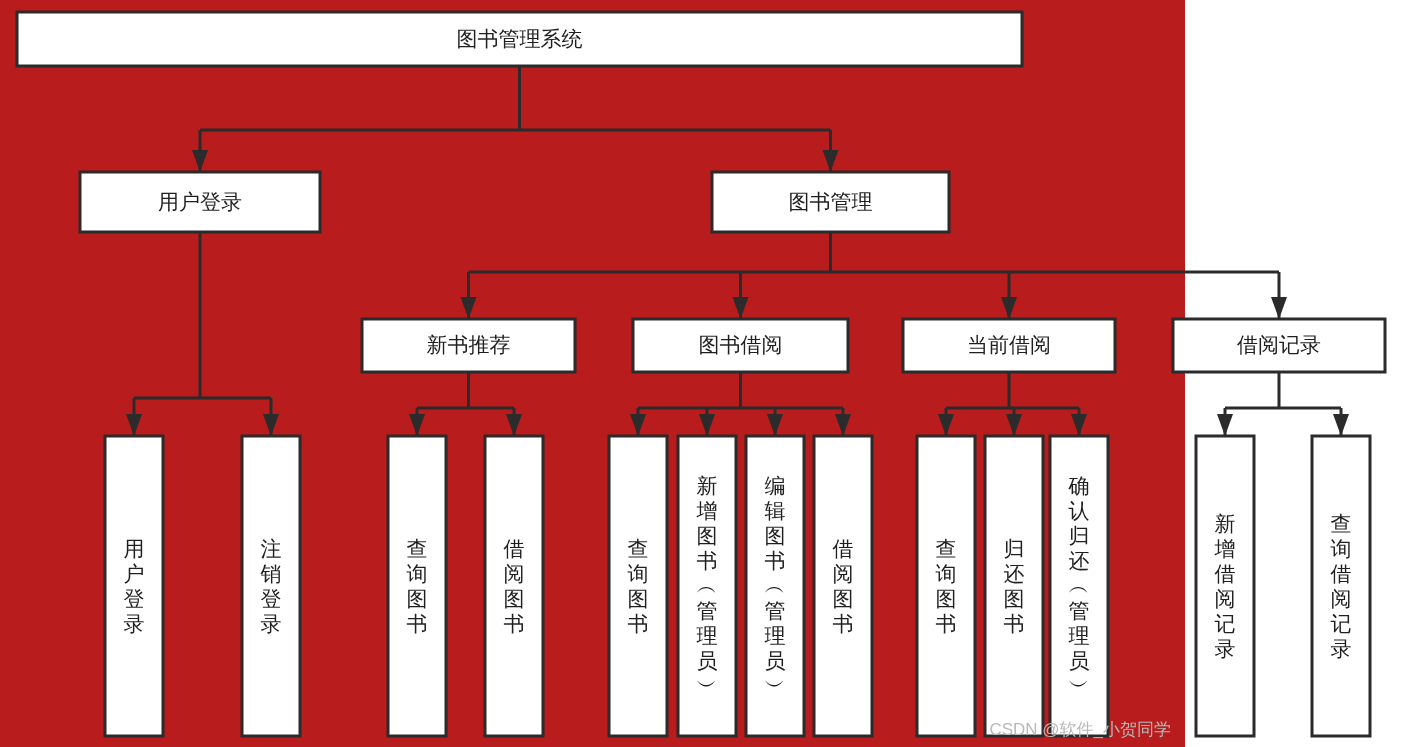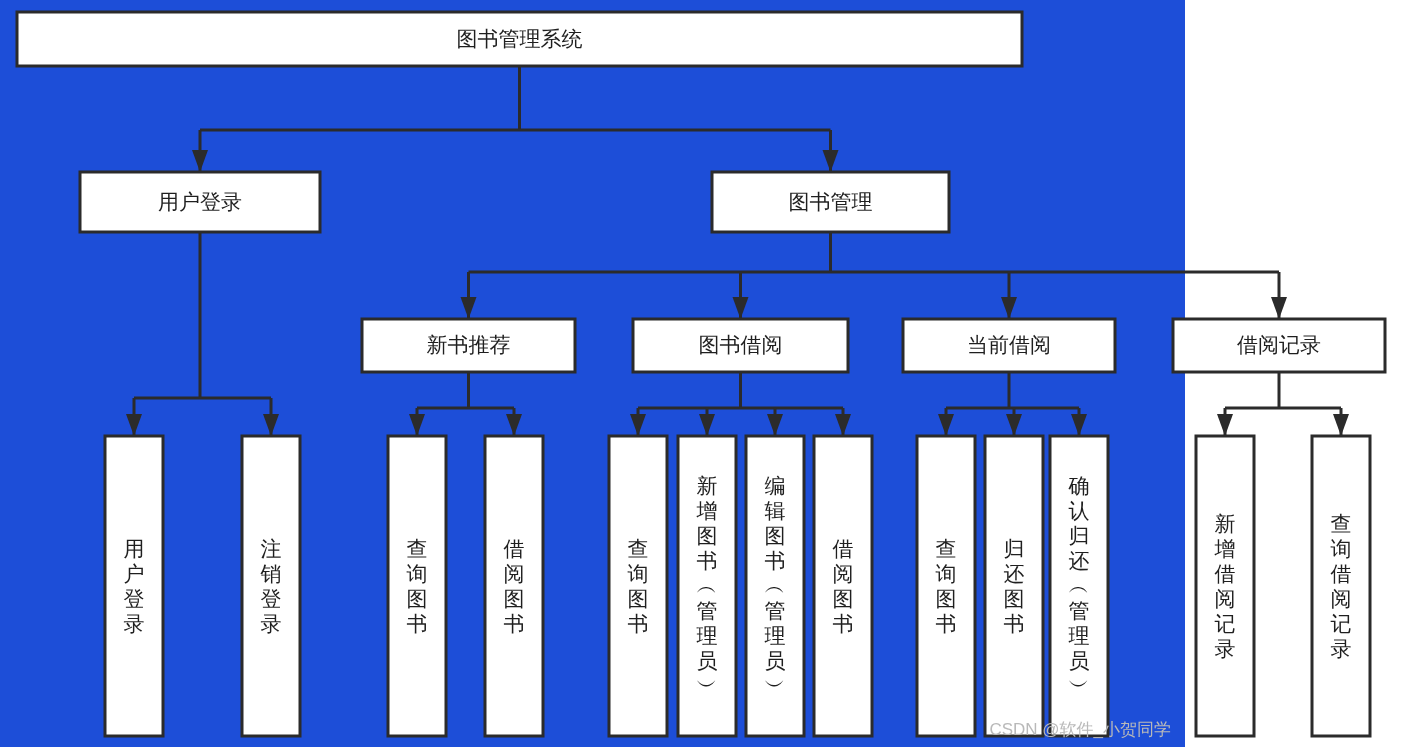--- a/index.html
+++ b/index.html
@@ -10,21 +10,21 @@
   body {
     width: 1405px;
     height: 747px;
     font-family: "Liberation Sans", "DejaVu Sans", sans-serif;
     overflow: hidden;
   }
   #diagram-root {
     position: relative;
     width: 1185px;
     height: 747px;
-    background: #1d4ed8;
+    background: #b91c1c;
   }
   svg.diagram-svg {
     position: absolute;
     top: 0;
     left: 0;
     width: 1405px;
     height: 747px;
   }
   .node-rect {
     fill: #ffffff;

